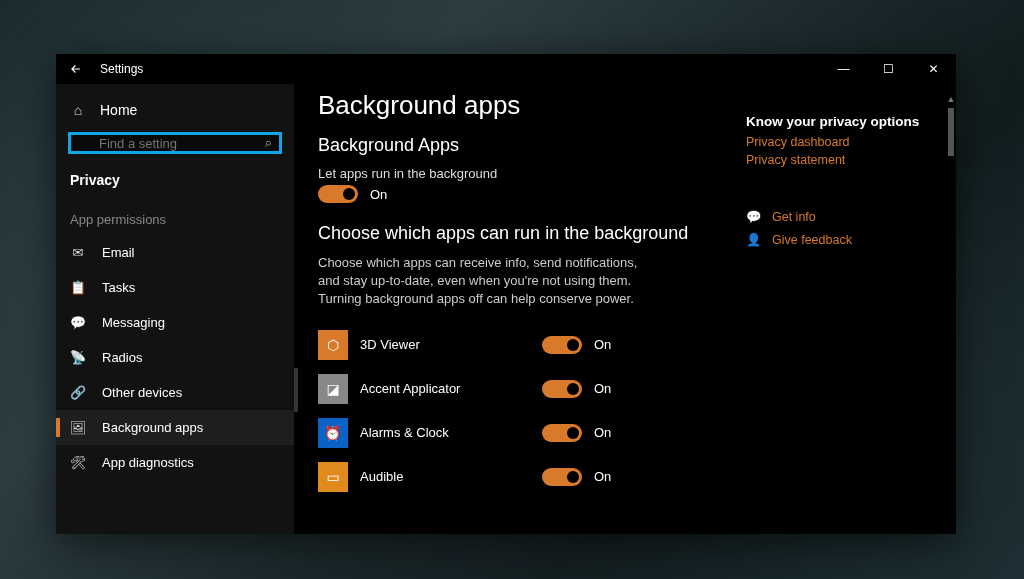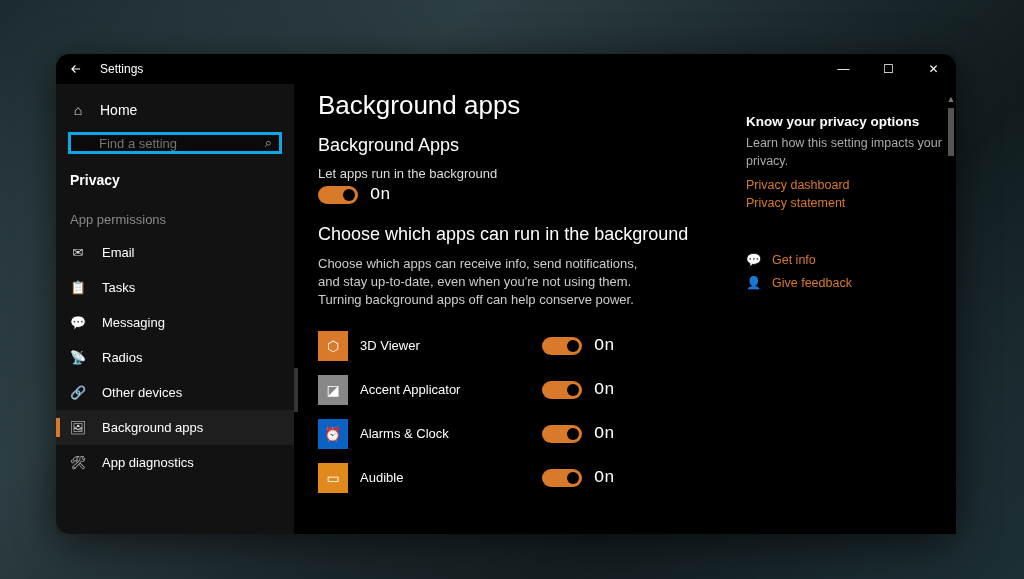--- a/index.html
+++ b/index.html
@@ -21,21 +21,20 @@
     .window {
       position: absolute;
       left: 56px;
       top: 54px;
       width: 900px;
       height: 480px;
       background: #000;
       display: flex;
       flex-direction: column;
       box-shadow: 0 8px 40px rgba(0,0,0,0.6);
-      border-radius: 14px;
     }
     .titlebar {
       height: 30px;
       display: flex;
       align-items: center;
       background: rgba(0,0,0,0.1);
       color: #fff;
       font-size: 12px;
       flex-shrink: 0;
     }
@@ -170,21 +169,21 @@
     .toggle::after {
       content: '';
       position: absolute;
       right: 3px;
       top: 3px;
       width: 12px;
       height: 12px;
       border-radius: 50%;
       background: #000;
     }
-    .toggle-label { font-size: 17px; font-family: Liberation Mono, monospace; }
+    .toggle-label { font-size: 13px; }
     .app-row {
       display: flex;
       align-items: center;
       gap: 12px;
       padding: 7px 0;
     }
     .app-icon {
       width: 30px;
       height: 30px;
       display: flex;
@@ -337,21 +336,20 @@
               <div class="app-icon" style="background:#e08a1e">▭</div>
               <div class="app-name">Audible</div>
               <div class="toggle"></div>
               <span class="toggle-label">On</span>
             </div>
           </div>
       </div>
 
       <div class="aside-col">
         <div class="aside-title">Know your privacy options</div>
-        <div class="aside-desc">Learn how this setting impacts your privacy.</div>
         <div id="aside-links">
             <a class="aside-link">Privacy dashboard</a>
             <a class="aside-link">Privacy statement</a>
           </div>
         <div style="height: 30px"></div>
         <div id="aside-actions">
             <div class="aside-action">
               <span class="aicon">💬</span>
               <span>Get info</span>
             </div>

